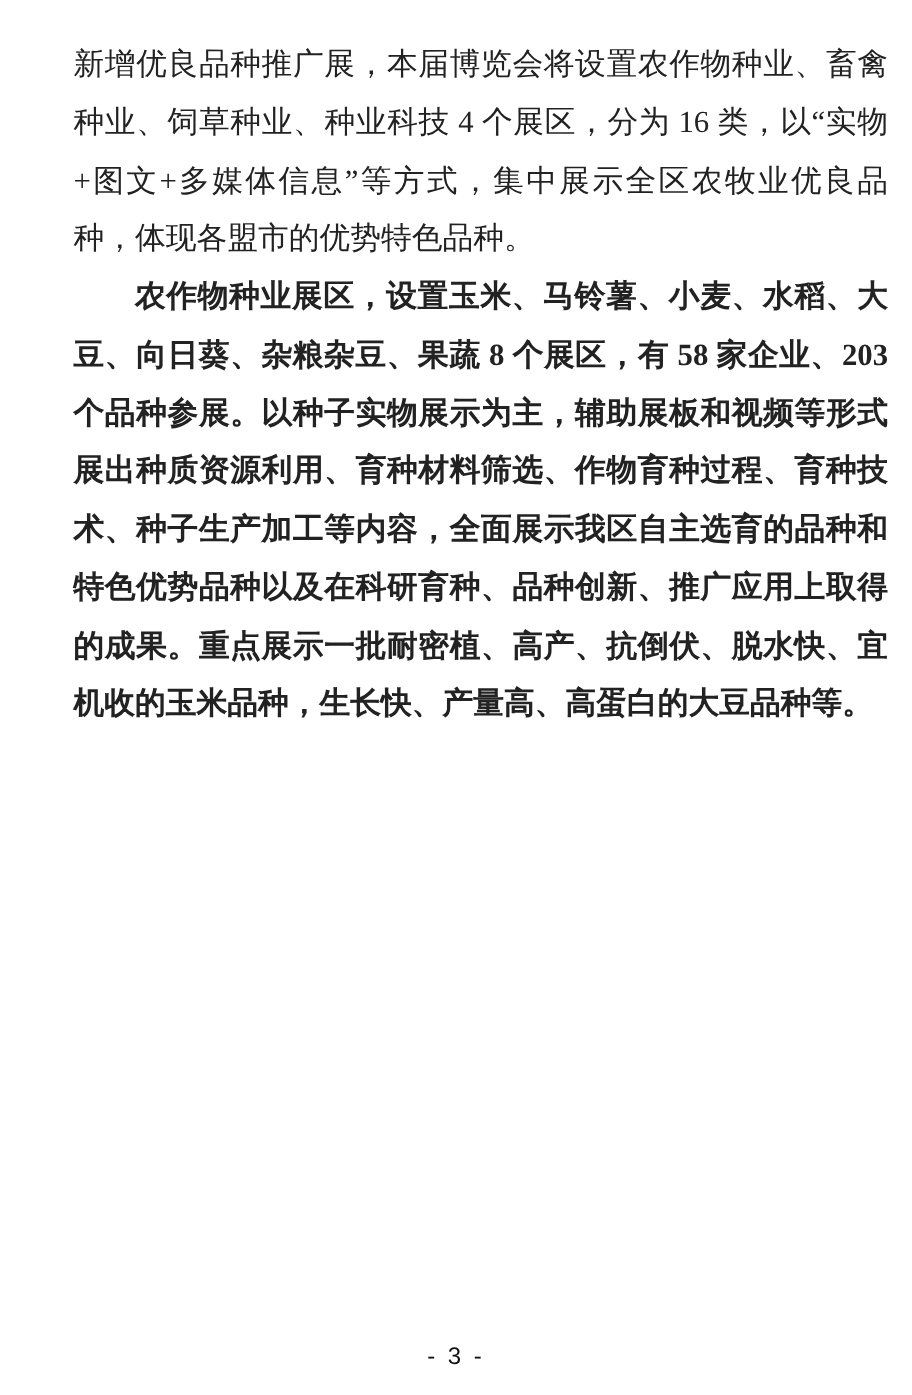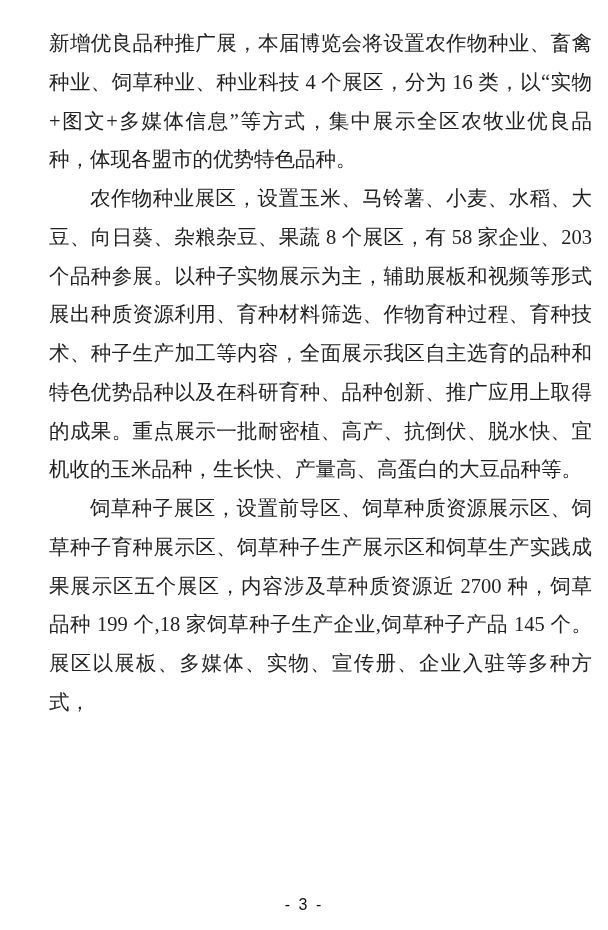--- a/index.html
+++ b/index.html
@@ -29,36 +29,36 @@
     font-family: "Liberation Serif", "DejaVu Serif", serif;
     font-size: 20.5px;
     line-height: 38.75px;
     color: #222222;
     text-align: justify;
     text-justify: inter-ideograph;
     word-break: break-all;
   }
   .para.indent {
     text-indent: 41px;
+    font-weight: bold;
   }
   .pagenum {
     position: absolute;
     bottom: 16px;
     left: 0;
     width: 608px;
     text-align: center;
     font-family: "Liberation Sans", "DejaVu Sans", sans-serif;
     font-size: 16px;
     letter-spacing: 2px;
     color: #111111;
   }
 </style>
 </head>
 <body>
 
 <div class="page">
   <div class="content">
     <p class="para">新增优良品种推广展，本届博览会将设置农作物种业、畜禽种业、饲草种业、种业科技 4 个展区，分为 16 类，以“实物+图文+多媒体信息”等方式，集中展示全区农牧业优良品种，体现各盟市的优势特色品种。</p>
     <p class="para indent">农作物种业展区，设置玉米、马铃薯、小麦、水稻、大豆、向日葵、杂粮杂豆、果蔬 8 个展区，有 58 家企业、203 个品种参展。以种子实物展示为主，辅助展板和视频等形式展出种质资源利用、育种材料筛选、作物育种过程、育种技术、种子生产加工等内容，全面展示我区自主选育的品种和特色优势品种以及在科研育种、品种创新、推广应用上取得的成果。重点展示一批耐密植、高产、抗倒伏、脱水快、宜机收的玉米品种，生长快、产量高、高蛋白的大豆品种等。</p>
-    <p class="para indent">饲草种子展区，设置前导区、饲草种质资源展示区、饲草种子育种展示区、饲草种子生产展示区和饲草生产实践成果展示区五个展区，内容涉及草种质资源近 2700 种，饲草品种 199 个,18 家饲草种子生产企业,饲草种子产品 145 个。展区以展板、多媒体、实物、宣传册、企业入驻等多种方式，</p>
   </div>
   <div class="pagenum">- 3 -</div>
 </div>
 
 </body></html>

